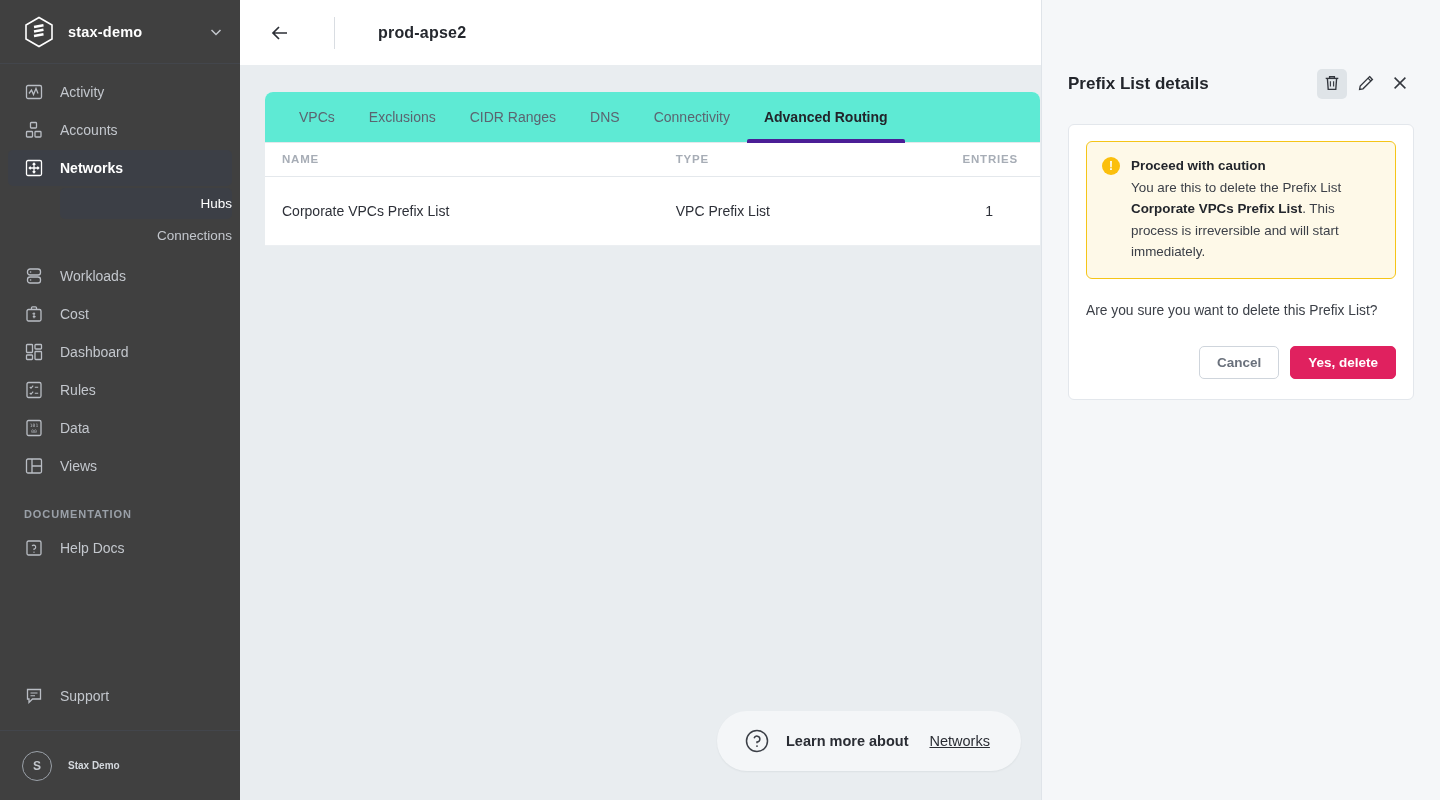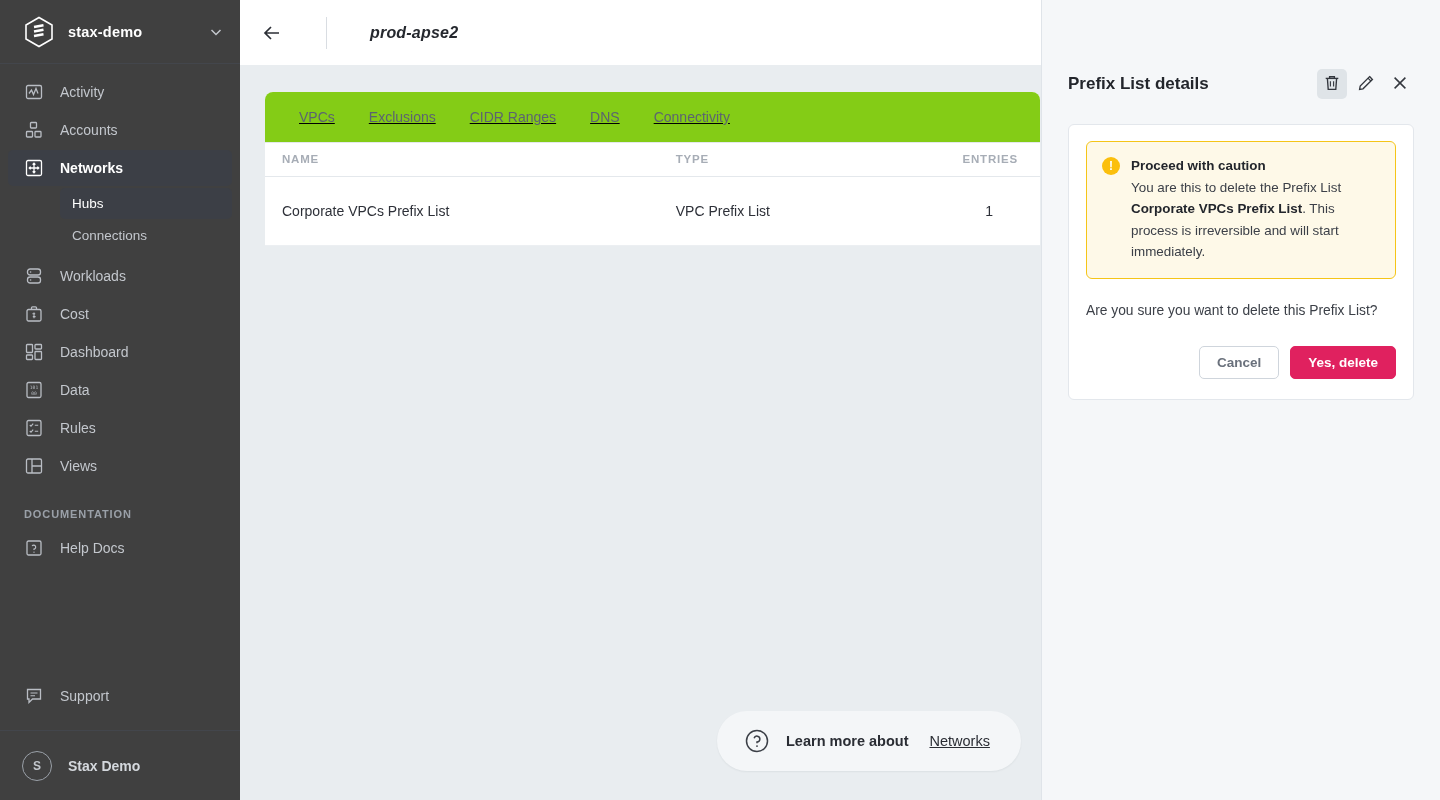--- a/index.html
+++ b/index.html
@@ -43,20 +43,21 @@
   }
   .nav-item .ico { width: 20px; height: 20px; flex: 0 0 20px; color: #b9bdc4; }
   .nav-item.active { background: #3c3f46; color: #ffffff; font-weight: bold; }
   .nav-item.active .ico { color: #ffffff; }
 
   .sub-item {
     height: 31px; display: flex; align-items: center;
     margin: 0 0 1px 52px; padding: 0 0 0 12px;
     border-radius: 5px; font-size: 13.5px; color: #c3c7cd;
     cursor: pointer;
+    justify-content: flex-end;
   }
   .sub-item.active { background: #3c3f46; color: #ffffff; }
 
   .section-label {
     font-size: 11px; font-weight: bold; letter-spacing: .9px;
     color: #9aa0a8; padding: 22px 0 10px 16px;
   }
   .sidebar-spacer { flex: 1 1 auto; }
 
   .support-row {
@@ -69,52 +70,51 @@
     display: flex; align-items: center; gap: 16px;
     height: 70px; padding-left: 22px;
     border-top: 1px solid #43464c; cursor: pointer;
   }
   .avatar {
     width: 30px; height: 30px; border-radius: 50%;
     border: 1px solid #9aa0a8; color: #c3c7cd;
     display: flex; align-items: center; justify-content: center;
     font-size: 12px; font-weight: bold; flex: 0 0 30px;
   }
-  .user-name { font-size: 14px; font-weight: bold; color: #d4d8dd; }
+  .user-name { font-size: 10px; font-weight: bold; color: #d4d8dd; }
 
   
   .main {
     flex: 1 1 auto; height: 800px; position: relative;
     background: #e9edf0; display: flex; flex-direction: column;
     min-width: 0;
   }
   .topbar {
     height: 65px; background: #ffffff; flex: 0 0 65px;
-    display: flex; align-items: center; padding-left: 20px; gap: 18px; font-style: italic;
+    display: flex; align-items: center; padding-left: 28px; gap: 18px;
   }
   .back-btn {
     width: 24px; height: 24px; color: #2c2f36; cursor: pointer;
     display: flex; align-items: center; justify-content: center;
   }
   .topbar-divider { width: 1px; height: 32px; background: #d9dde2; margin: 0 25px 0 24px; }
   .page-title { font-size: 16px; font-weight: bold; color: #25282e; letter-spacing: .2px; }
 
   .content { flex: 1 1 auto; position: relative; padding: 27px 0 0 25px; }
 
   .card {
     width: 775px; background: #ffffff;
     border-radius: 8px 8px 0 0;
     overflow: hidden;
     box-shadow: 0 0 0 0 rgba(0,0,0,0);
   }
   .tabbar {
-    height: 51px; background: #84cc16;
+    height: 51px; background: #5eead4;
     display: flex; align-items: stretch; padding-left: 17px;
     border-bottom: 1px solid #e4e8ec;
-    text-decoration: underline;
   }
   .tab {
     display: flex; align-items: center; padding: 0 17px;
     font-size: 14px; color: #5b6470; cursor: pointer;
     position: relative;
   }
   .tab.active { color: #22252b; font-weight: bold; }
   .tab.active::after {
     content: ""; position: absolute; left: 0; right: 0; bottom: -1px;
     height: 4px; background: #4b1e96; border-radius: 2px 2px 0 0;
@@ -299,35 +299,35 @@
               <rect x="11" y="9.5" width="6.5" height="8" rx=".8"></rect>
             </svg>
         </span>
         <span>Dashboard</span>
       </div>
 
       <div class="nav-item">
         <span class="ico">
           <svg viewBox="0 0 20 20" fill="none" stroke="currentColor" stroke-width="1.3">
               <rect x="3" y="2.5" width="14" height="15" rx="1.5"></rect>
+              <path d="M5.8 7 L7 8.2 L9.2 5.6 M10.8 7.2 H14.2 M5.8 13 L7 14.2 L9.2 11.6 M10.8 13.2 H14.2" stroke-width="1.1"></path>
+            </svg>
+        </span>
+        <span>Rules</span>
+      </div>
+
+      <div class="nav-item">
+        <span class="ico">
+          <svg viewBox="0 0 20 20" fill="none" stroke="currentColor" stroke-width="1.3">
+              <rect x="3" y="2.5" width="14" height="15" rx="1.5"></rect>
               <text x="10" y="9.4" font-size="4.6" fill="currentColor" stroke="none" text-anchor="middle" font-family="monospace">101</text>
               <text x="10" y="14.6" font-size="4.6" fill="currentColor" stroke="none" text-anchor="middle" font-family="monospace">00</text>
             </svg>
         </span>
         <span>Data</span>
-      </div>
-
-      <div class="nav-item">
-        <span class="ico">
-          <svg viewBox="0 0 20 20" fill="none" stroke="currentColor" stroke-width="1.3">
-              <rect x="3" y="2.5" width="14" height="15" rx="1.5"></rect>
-              <path d="M5.8 7 L7 8.2 L9.2 5.6 M10.8 7.2 H14.2 M5.8 13 L7 14.2 L9.2 11.6 M10.8 13.2 H14.2" stroke-width="1.1"></path>
-            </svg>
-        </span>
-        <span>Rules</span>
       </div>
 
       <div class="nav-item">
         <span class="ico">
           <svg viewBox="0 0 20 20" fill="none" stroke="currentColor" stroke-width="1.3">
               <rect x="2.5" y="3" width="15" height="14" rx="1.5"></rect>
               <path d="M8 3 V17 M8 10 H17.5"></path>
             </svg>
         </span>
         <span>Views</span>
@@ -390,20 +390,23 @@
               <span>Exclusions</span>
             </div>
           <div class="tab">
               <span>CIDR Ranges</span>
             </div>
           <div class="tab">
               <span>DNS</span>
             </div>
           <div class="tab">
               <span>Connectivity</span>
+            </div>
+          <div class="tab active">
+              <span>Advanced Routing</span>
             </div>
         </div>
 
         <table>
           <thead>
             <tr>
               <th class="c1" style="width:53%">NAME</th>
               <th class="c2" style="width:32%">TYPE</th>
               <th class="c3">ENTRIES</th>
             </tr>

